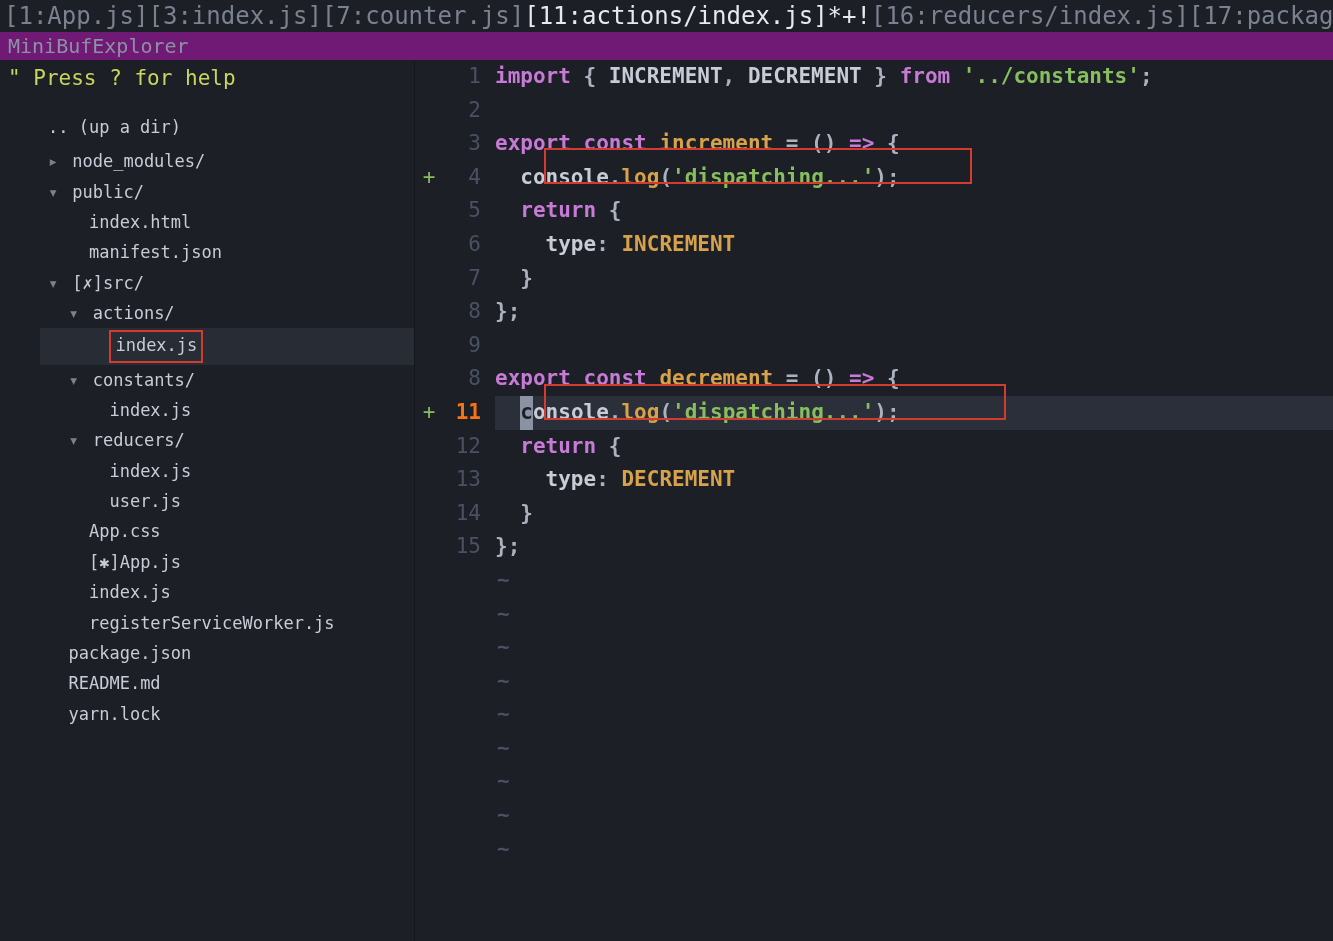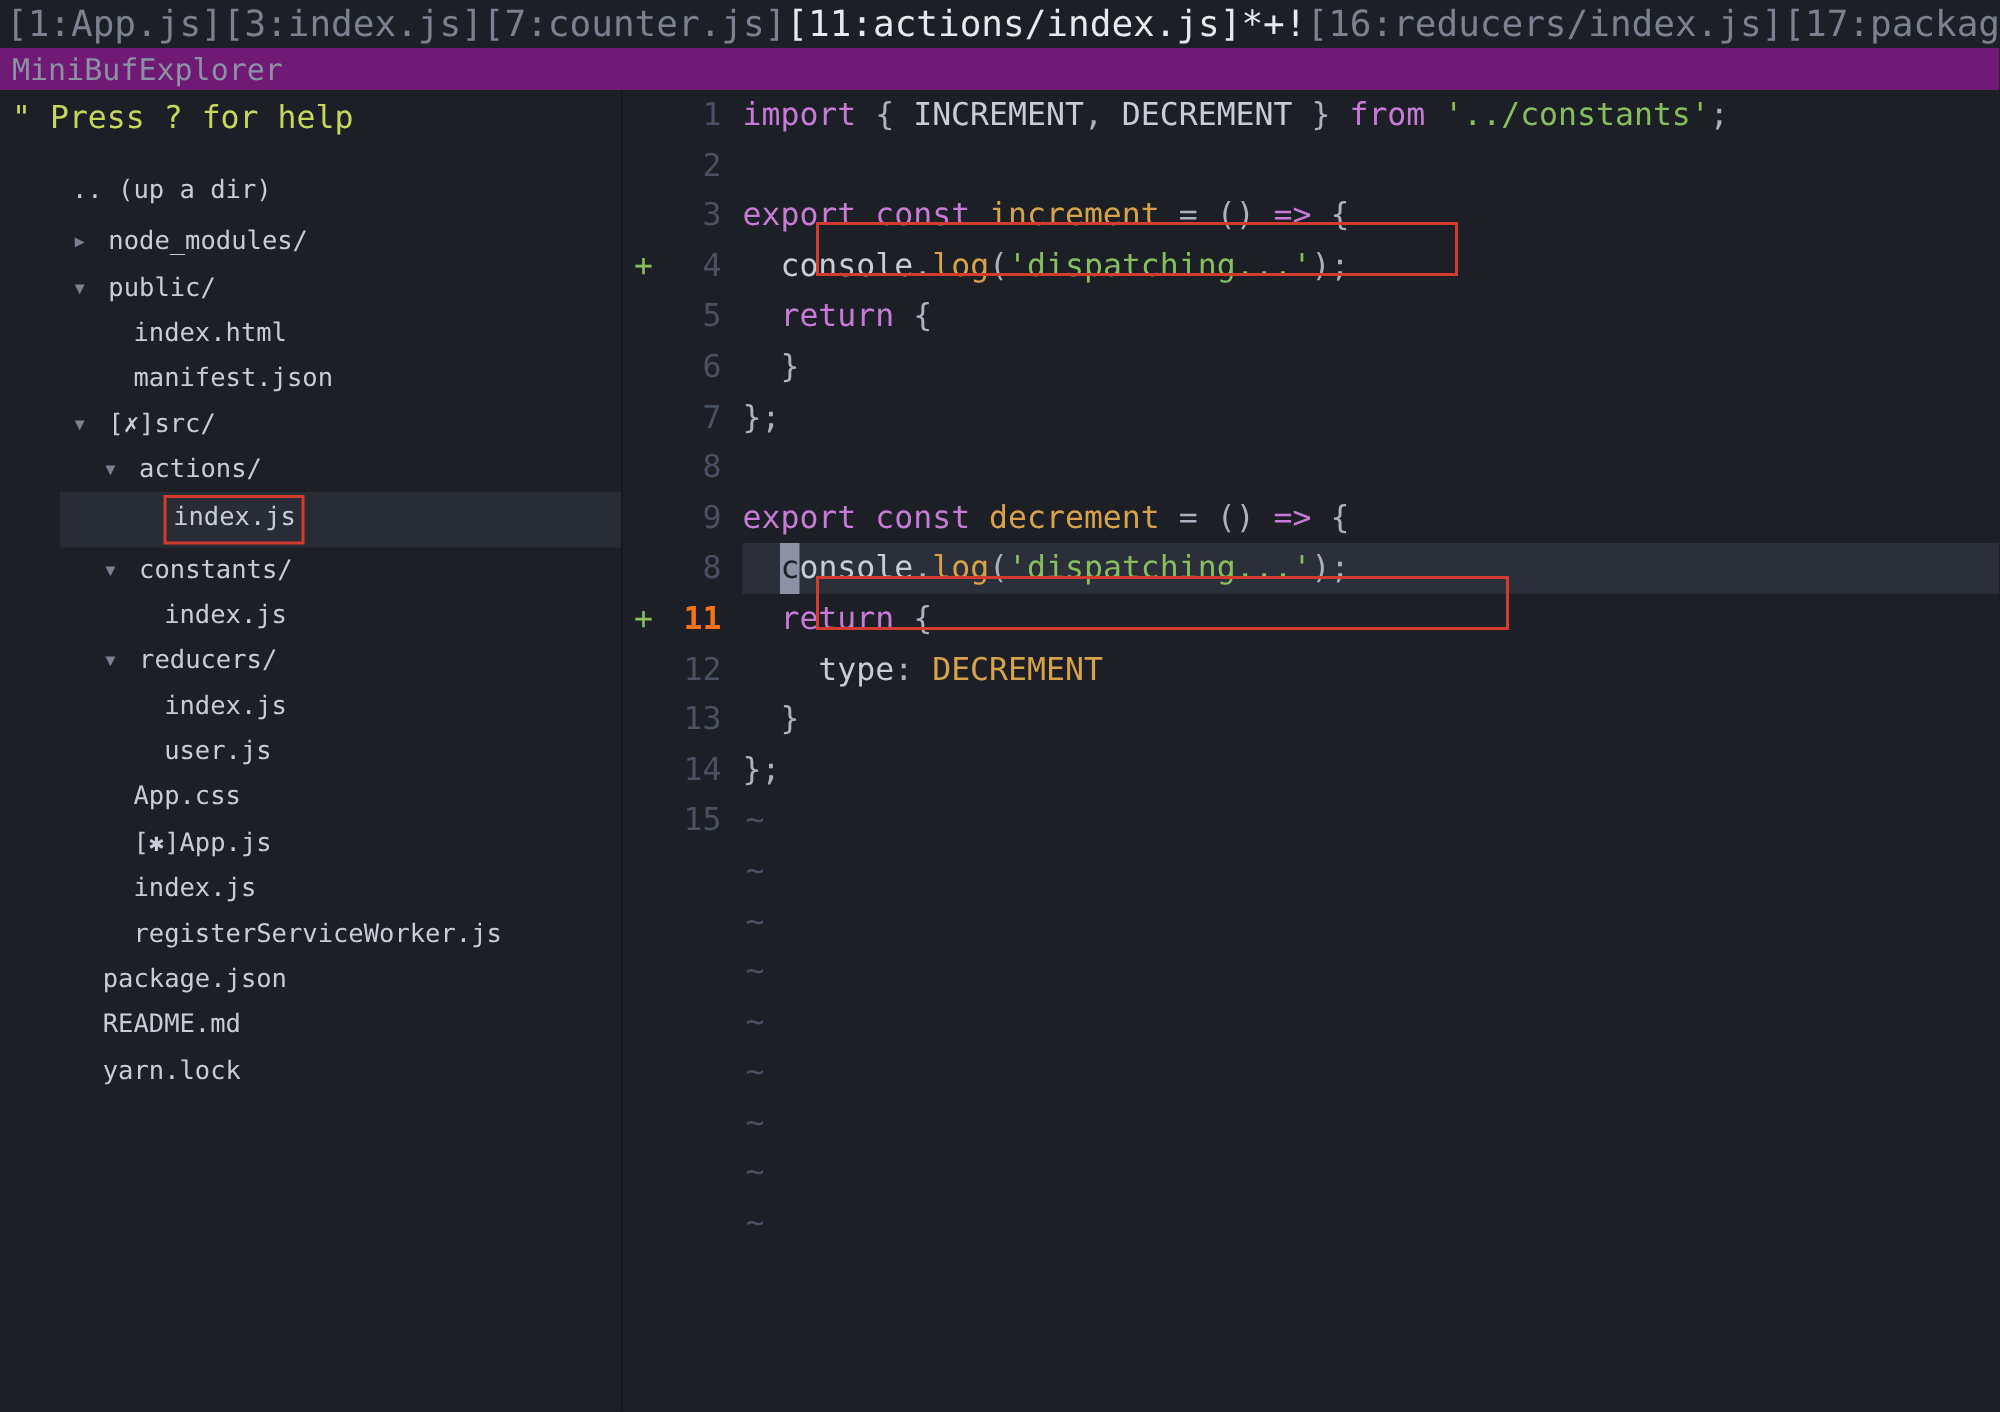--- a/index.html
+++ b/index.html
@@ -78,20 +78,21 @@
 .gutter-num .cur { color: #f97316; font-weight: 600; }
 .code {
   flex: 1;
   padding-left: 12px;
   font-size: 21px;
 }
 .code-line {
   height: 33.6px;
   line-height: 33.6px;
   white-space: pre;
+  font-weight: bold;
 }
 .code-line.current { background: #2a2f3a; }
 .gutter-diff .gline, .gutter-num .gline {
   height: 33.6px; line-height: 33.6px; text-align: center;
 }
 .gutter-num .gline { text-align: right; padding-right: 2px; }
 .kw { color: #c77bd6; }
 .fn { color: #d7a24a; }
 .ident { color: #c7ccd6; }
 .punct { color: #abb2bf; }
@@ -195,20 +196,21 @@
         <div class="gline"></div>
         <div class="gline"></div>
         <div class="gline"></div>
       </div>
     <div class="code">
         <div class="code-line"><span class="kw">import</span><span class="punct"> { </span><span class="ident">INCREMENT</span><span class="comma">, </span><span class="ident">DECREMENT</span><span class="punct"> } </span><span class="kw">from</span><span class="punct"> </span><span class="str">'../constants'</span><span class="punct">;</span></div>
         <div class="code-line"></div>
         <div class="code-line"><span class="kw">export</span><span class="punct"> </span><span class="kw">const</span><span class="punct"> </span><span class="fn">increment</span><span class="punct"> = () </span><span class="kw">=&gt;</span><span class="punct"> {</span></div>
         <div class="code-line"><span class="punct">  </span><span class="ident">console</span><span class="punct">.</span><span class="fn">log</span><span class="punct">(</span><span class="str">'dispatching...'</span><span class="punct">);</span></div>
         <div class="code-line"><span class="punct">  </span><span class="kw">return</span><span class="punct"> {</span></div>
+        <div class="code-line"><span class="punct">    </span><span class="ident">type</span><span class="punct">: </span><span class="const">INCREMENT</span></div>
         <div class="code-line"><span class="punct">  }</span></div>
         <div class="code-line"><span class="punct">};</span></div>
         <div class="code-line"></div>
         <div class="code-line"><span class="kw">export</span><span class="punct"> </span><span class="kw">const</span><span class="punct"> </span><span class="fn">decrement</span><span class="punct"> = () </span><span class="kw">=&gt;</span><span class="punct"> {</span></div>
         <div class="code-line current"><span class="punct">  </span><span class="cursor">c</span><span class="ident">onsole</span><span class="punct">.</span><span class="fn">log</span><span class="punct">(</span><span class="str">'dispatching...'</span><span class="punct">);</span></div>
         <div class="code-line"><span class="punct">  </span><span class="kw">return</span><span class="punct"> {</span></div>
         <div class="code-line"><span class="punct">    </span><span class="ident">type</span><span class="punct">: </span><span class="const">DECREMENT</span></div>
         <div class="code-line"><span class="punct">  }</span></div>
         <div class="code-line"><span class="punct">};</span></div>
         <div class="code-line tilde">~</div>

